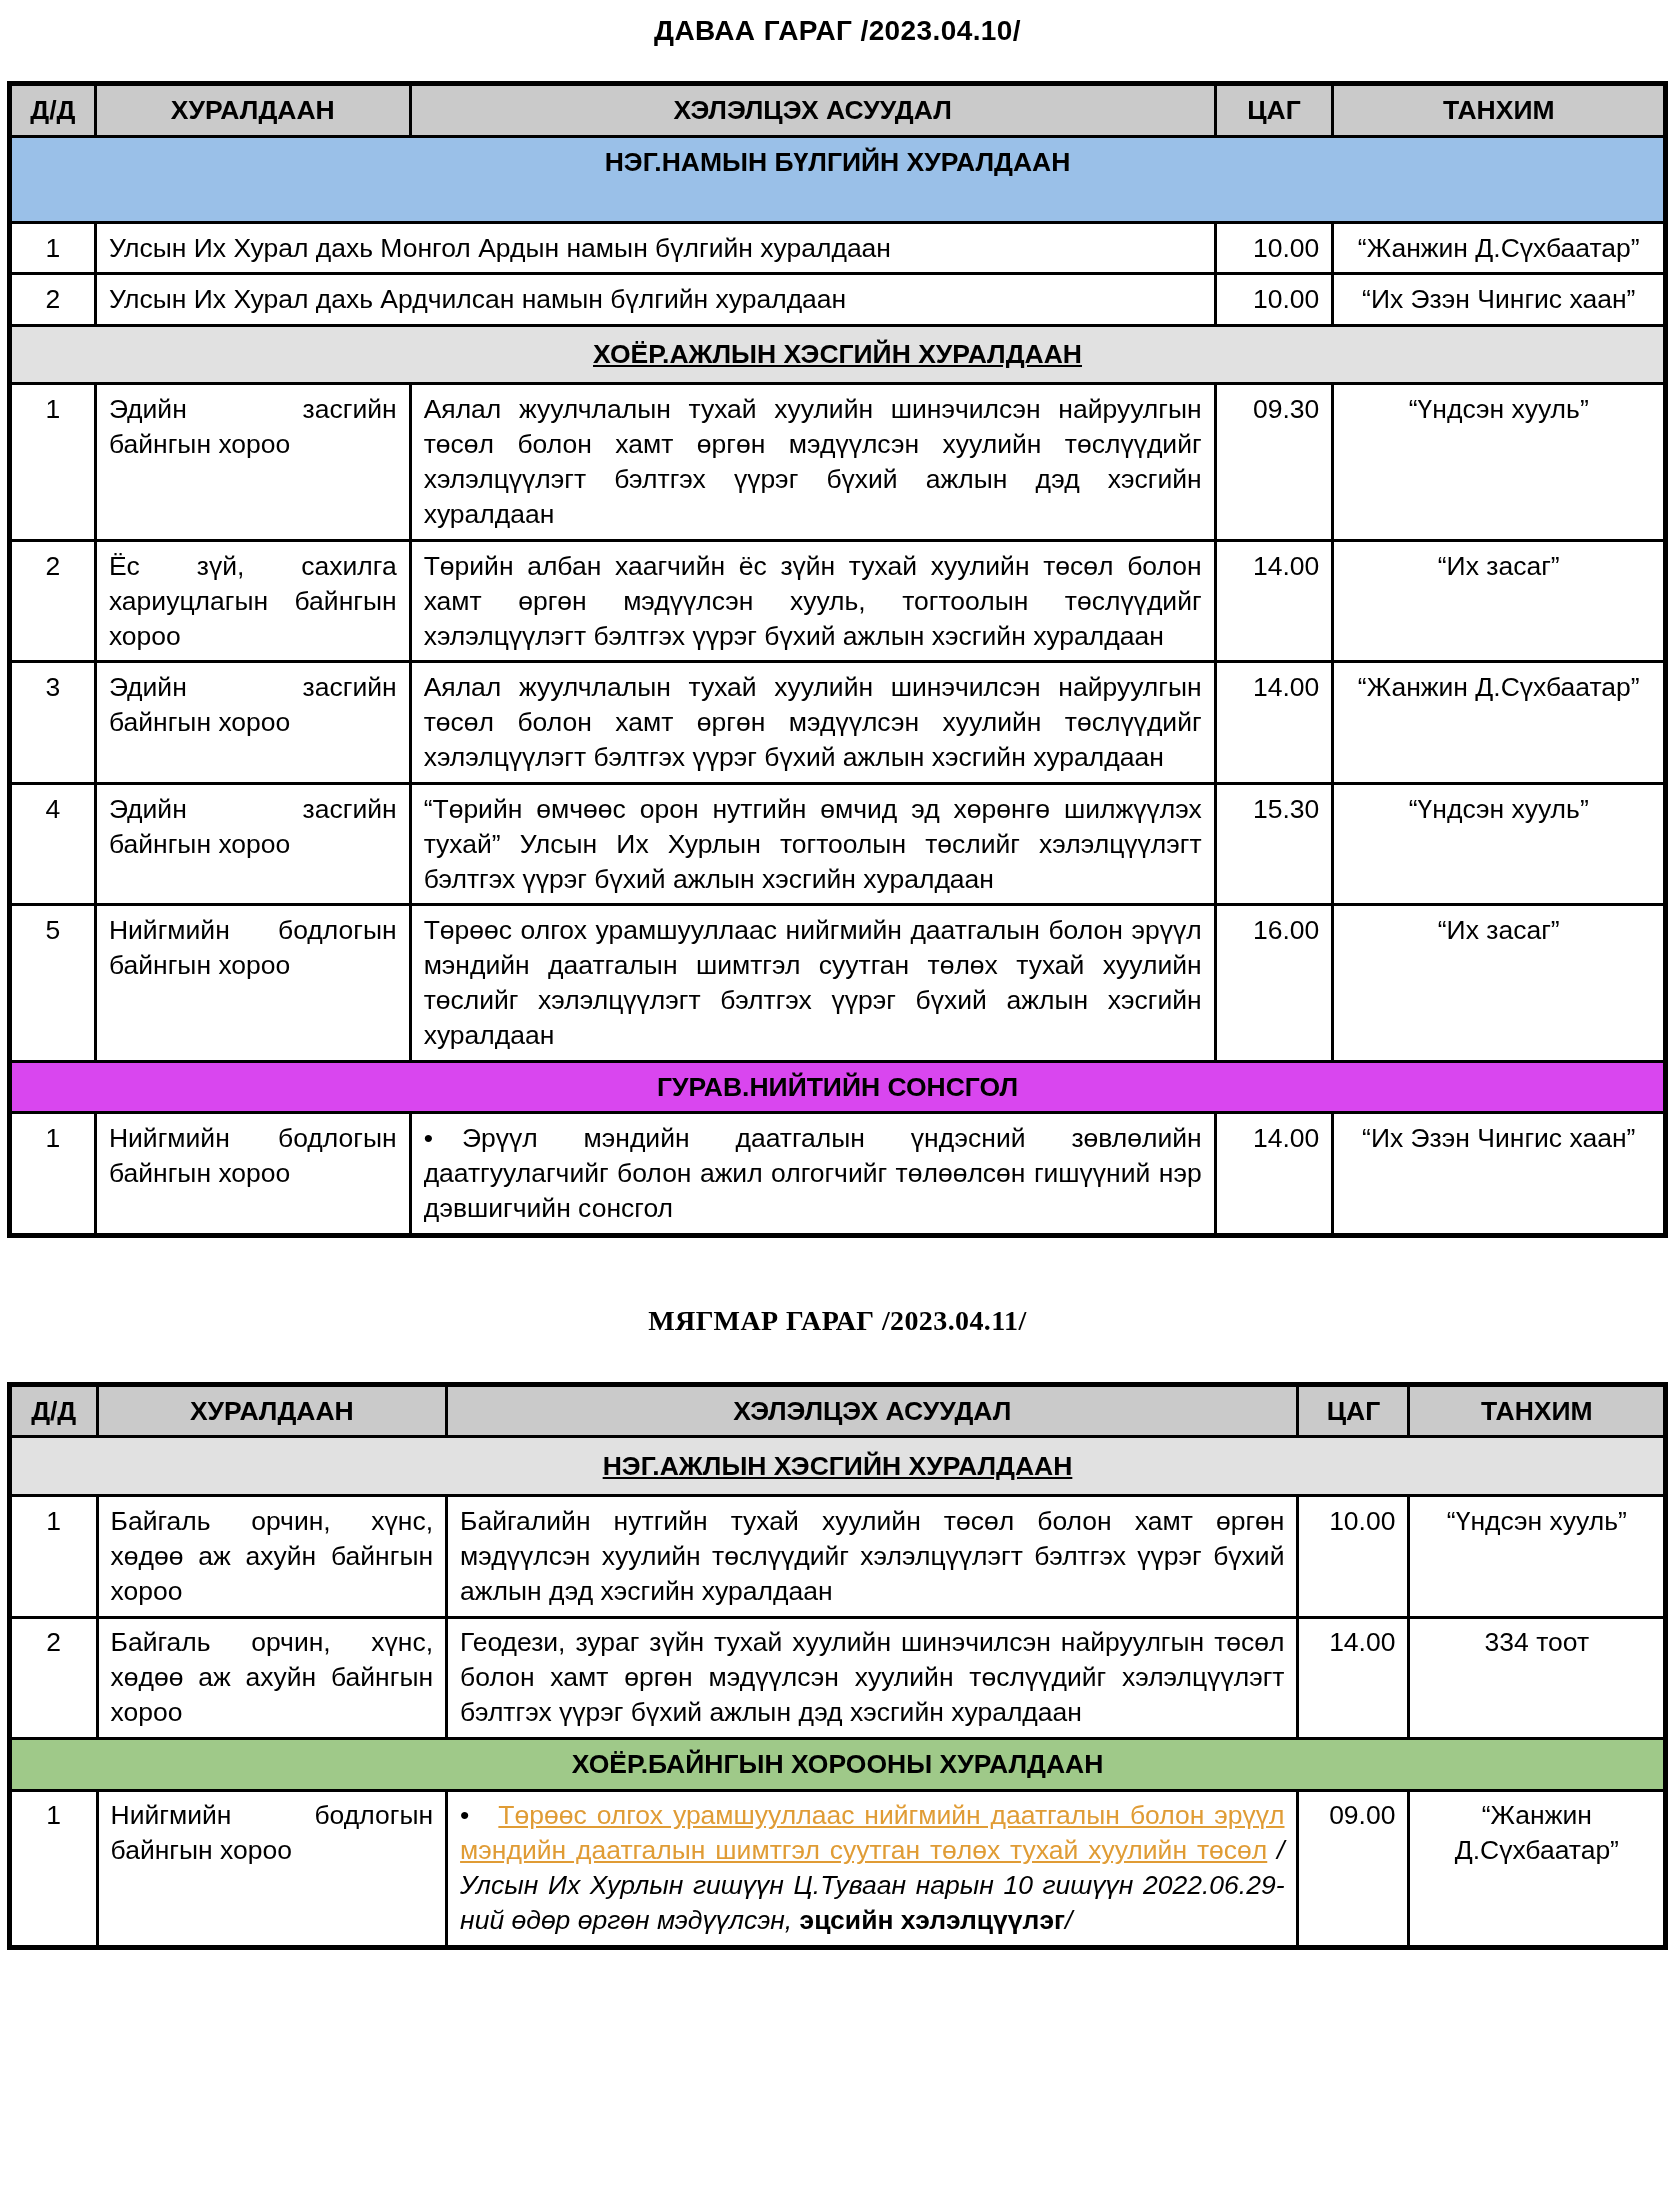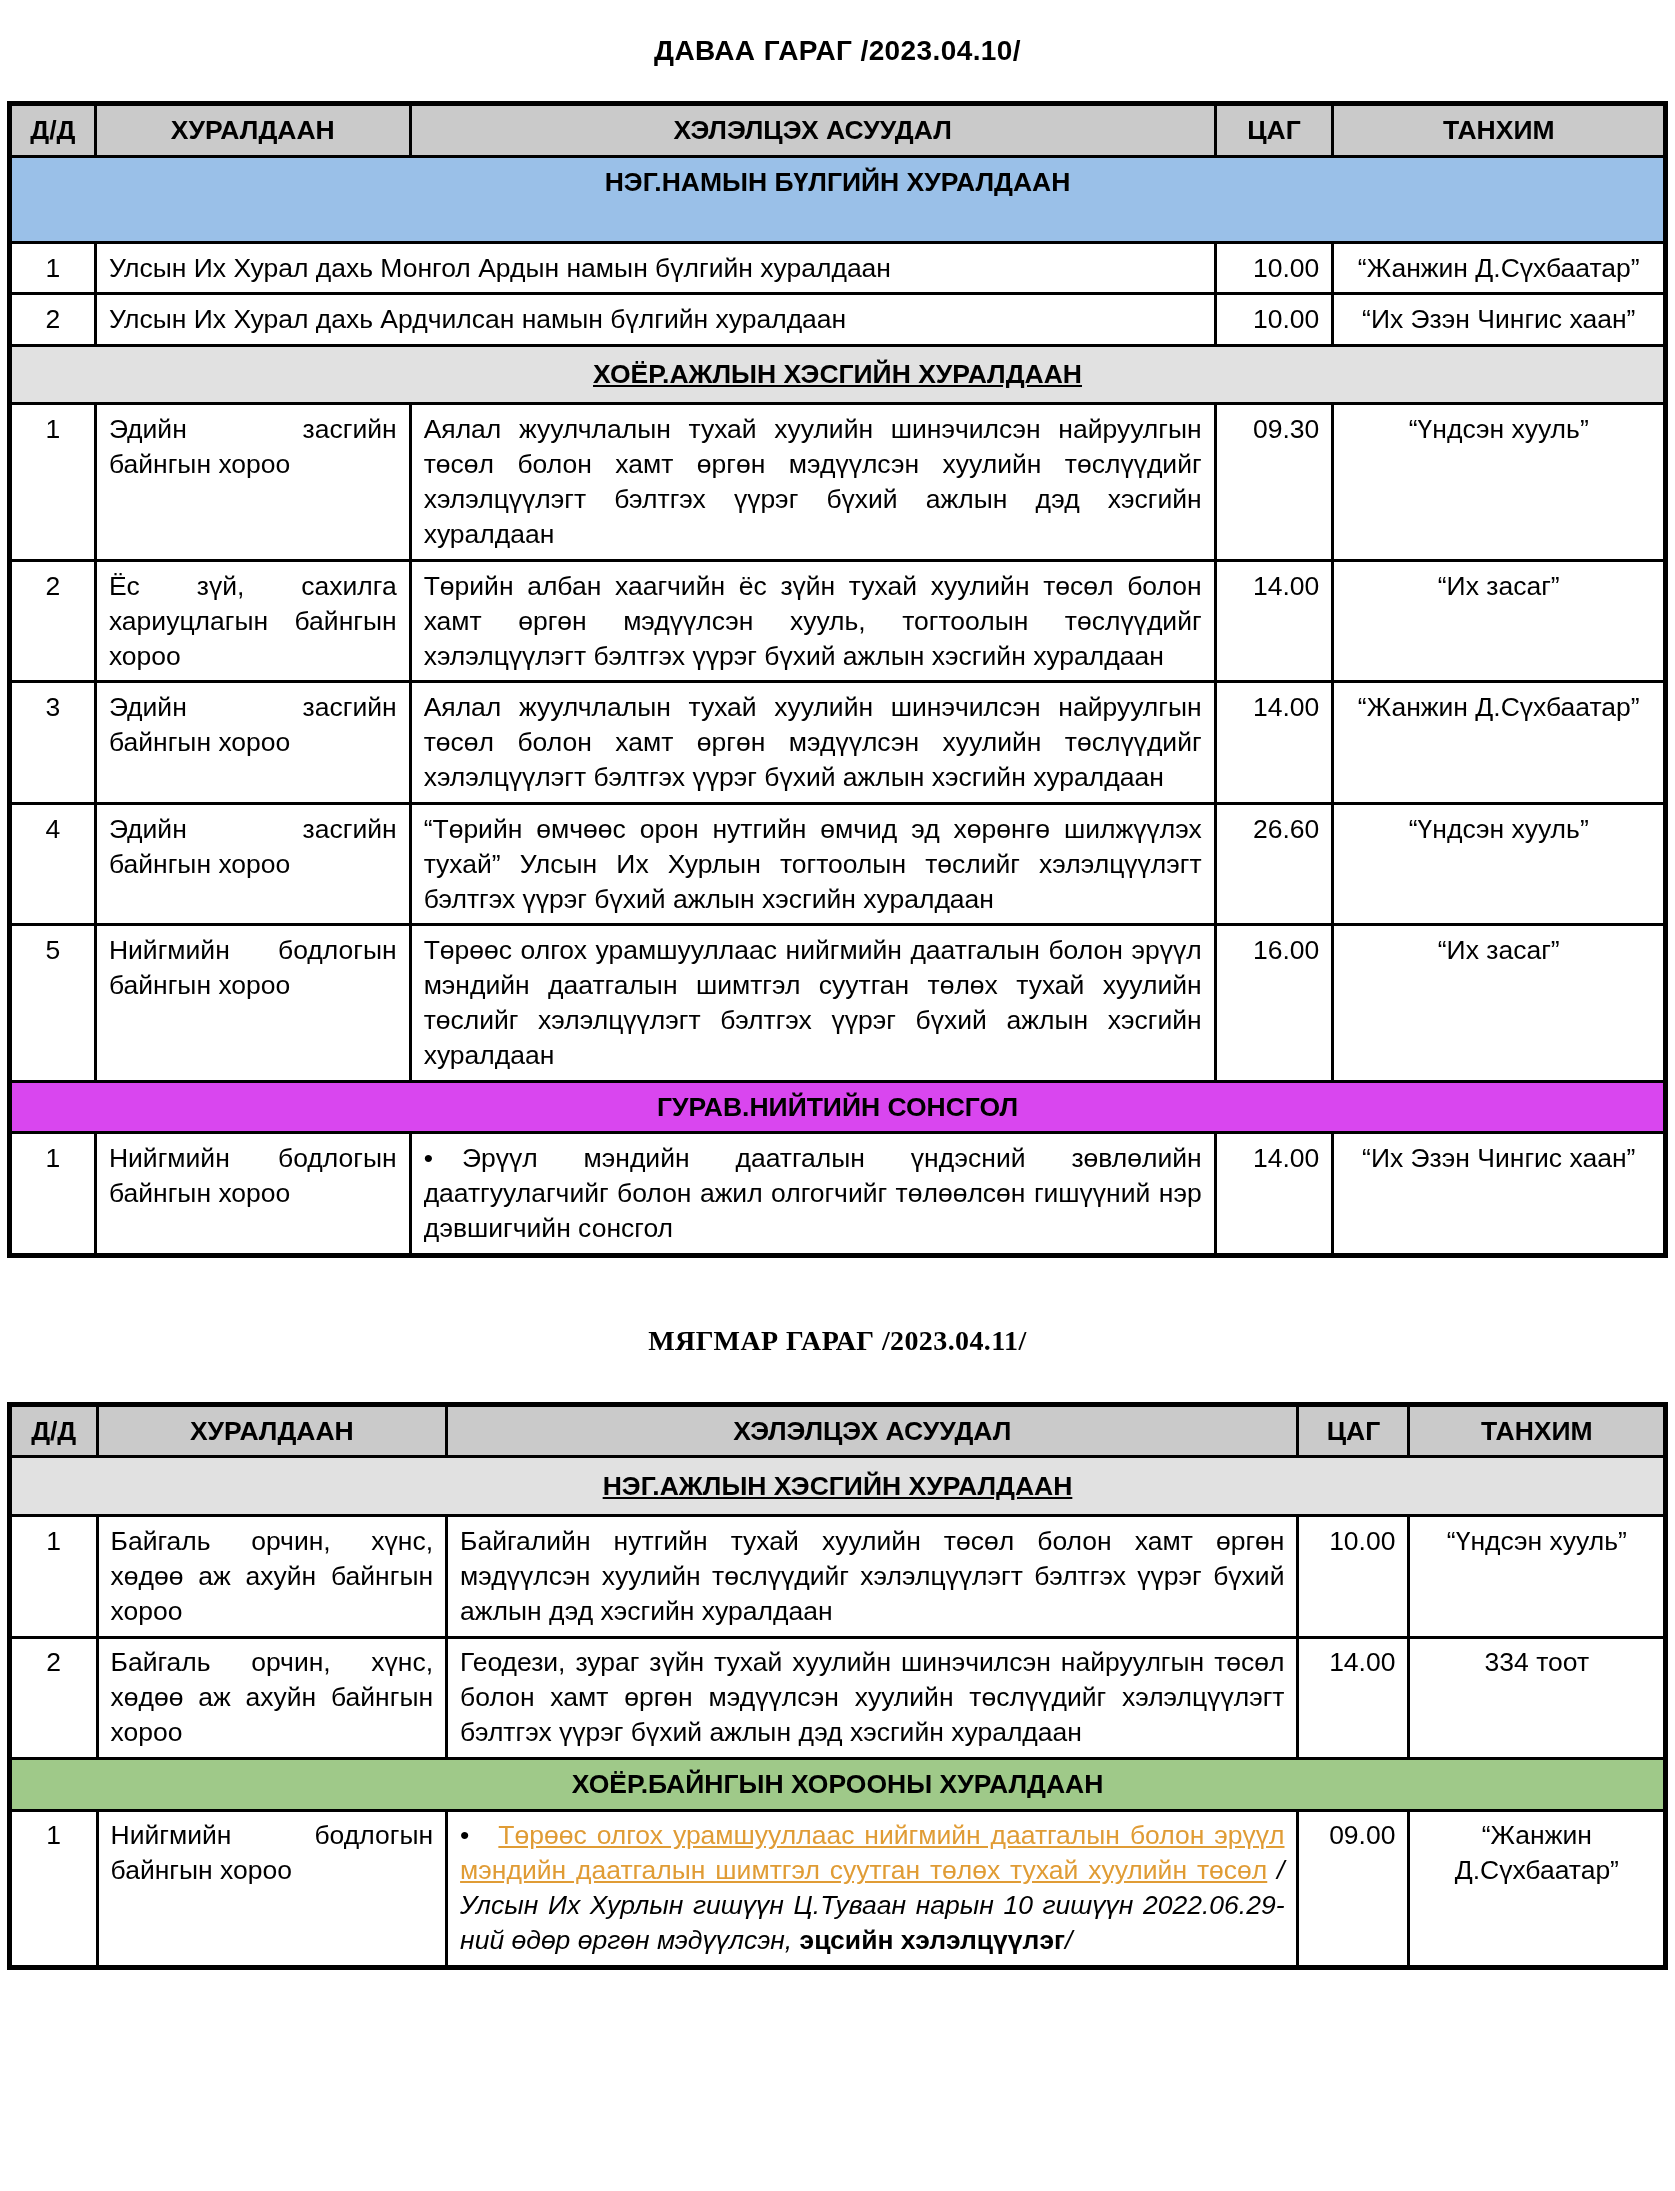--- a/index.html
+++ b/index.html
@@ -2,21 +2,21 @@
 <html style="font-size:13.7px"><head>
 <meta charset="utf-8">
 <style>
   html,body{margin:0;padding:0;background:#ffffff;}
   body{
     width:1675px;
     font-family:"Liberation Sans", sans-serif;
     color:#000;
     -webkit-font-smoothing:antialiased;
   }
-  .page{padding:12px 6.8px 8.6px 6.8px;margin-top:20px;}
+  .page{padding:12px 6.8px 8.6px 6.8px;}
   .day-title{
     font-size:28px;font-weight:bold;text-align:center;
     margin:3.4px 0 34px 0;letter-spacing:0.4px;
   }
   .day-title.second{margin-top:67px;margin-bottom:45px;font-family:Liberation Serif, serif;}
   table.schedule{
     width:100%;border-collapse:collapse;table-layout:fixed;
     border:5.1px solid #000;
   }
   table.schedule th, table.schedule td{
@@ -119,21 +119,21 @@
         <td class="num">3</td>
         <td class="meeting">Эдийн засгийн байнгын хороо</td>
         <td class="agenda">Аялал жуулчлалын тухай хуулийн шинэчилсэн найруулгын төсөл болон хамт өргөн мэдүүлсэн хуулийн төслүүдийг хэлэлцүүлэгт бэлтгэх үүрэг бүхий ажлын хэсгийн хуралдаан</td>
         <td class="time">14.00</td>
         <td class="hall hall-tall">“Жанжин Д.Сүхбаатар”</td>
       </tr>
       <tr>
         <td class="num">4</td>
         <td class="meeting">Эдийн засгийн байнгын хороо</td>
         <td class="agenda">“Төрийн өмчөөс орон нутгийн өмчид эд хөрөнгө шилжүүлэх тухай” Улсын Их Хурлын тогтоолын төслийг хэлэлцүүлэгт бэлтгэх үүрэг бүхий ажлын хэсгийн хуралдаан</td>
-        <td class="time">26.60</td>
+        <td class="time">15.30</td>
         <td class="hall">“Үндсэн хууль”</td>
       </tr>
       <tr>
         <td class="num">5</td>
         <td class="meeting">Нийгмийн бодлогын байнгын хороо</td>
         <td class="agenda">Төрөөс олгох урамшууллаас нийгмийн даатгалын болон эрүүл мэндийн даатгалын шимтгэл суутган төлөх тухай хуулийн төслийг хэлэлцүүлэгт бэлтгэх үүрэг бүхий ажлын хэсгийн хуралдаан</td>
         <td class="time">16.00</td>
         <td class="hall">“Их засаг”</td>
       </tr>
 

